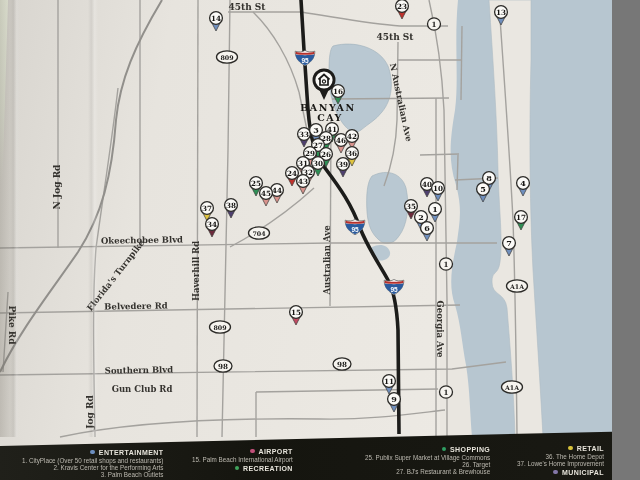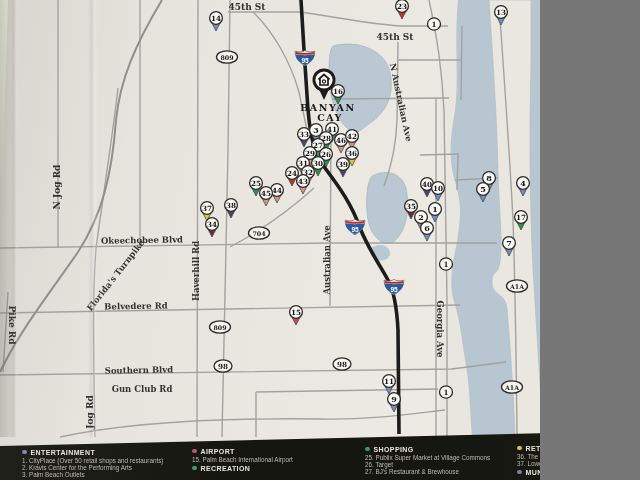--- a/index.html
+++ b/index.html
@@ -1,18 +1,18 @@
 <!DOCTYPE html>
 <html><head>
 <meta charset="utf-8">
 <style>
   html,body{margin:0;padding:0;background:#777;}
-  #stage{position:relative;width:540px;height:480px;overflow:hidden;
+  #stage{position:relative;width:612px;height:480px;overflow:hidden;
          font-family:"DejaVu Serif", serif;
-         background:linear-gradient(100deg,#d8d5cf 0%,#e7e4de 25%,#ebe8e2 60%,#efece6 100%);}
+         background:linear-gradient(100deg,#d8d5cf 0%,#e7e4de 25%,#ebe8e2 60%,#efece6 100%);text-align:right;}
   #map-svg{position:absolute;left:0;top:0;}
   .photo-corner{position:absolute;left:0;top:0;width:8px;height:185px;
          background:linear-gradient(180deg,#edf1e0,#e3e6d8 60%,rgba(227,230,216,0));
          clip-path:polygon(0 0,100% 0,30% 100%,0 100%);}
   .left-shade{position:absolute;left:0;top:0;width:20px;height:437px;
          background:linear-gradient(90deg,rgba(95,90,78,.25),rgba(95,90,78,0));}
   .crease{position:absolute;top:0;width:10px;height:437px;
          background:linear-gradient(90deg,rgba(0,0,0,0),rgba(0,0,0,.06),rgba(255,255,255,.18),rgba(0,0,0,0));}
   #legend-band{position:absolute;left:0;top:431px;width:640px;height:49px;
          background:linear-gradient(90deg,#20201a,#15150f 40%,#191913);

